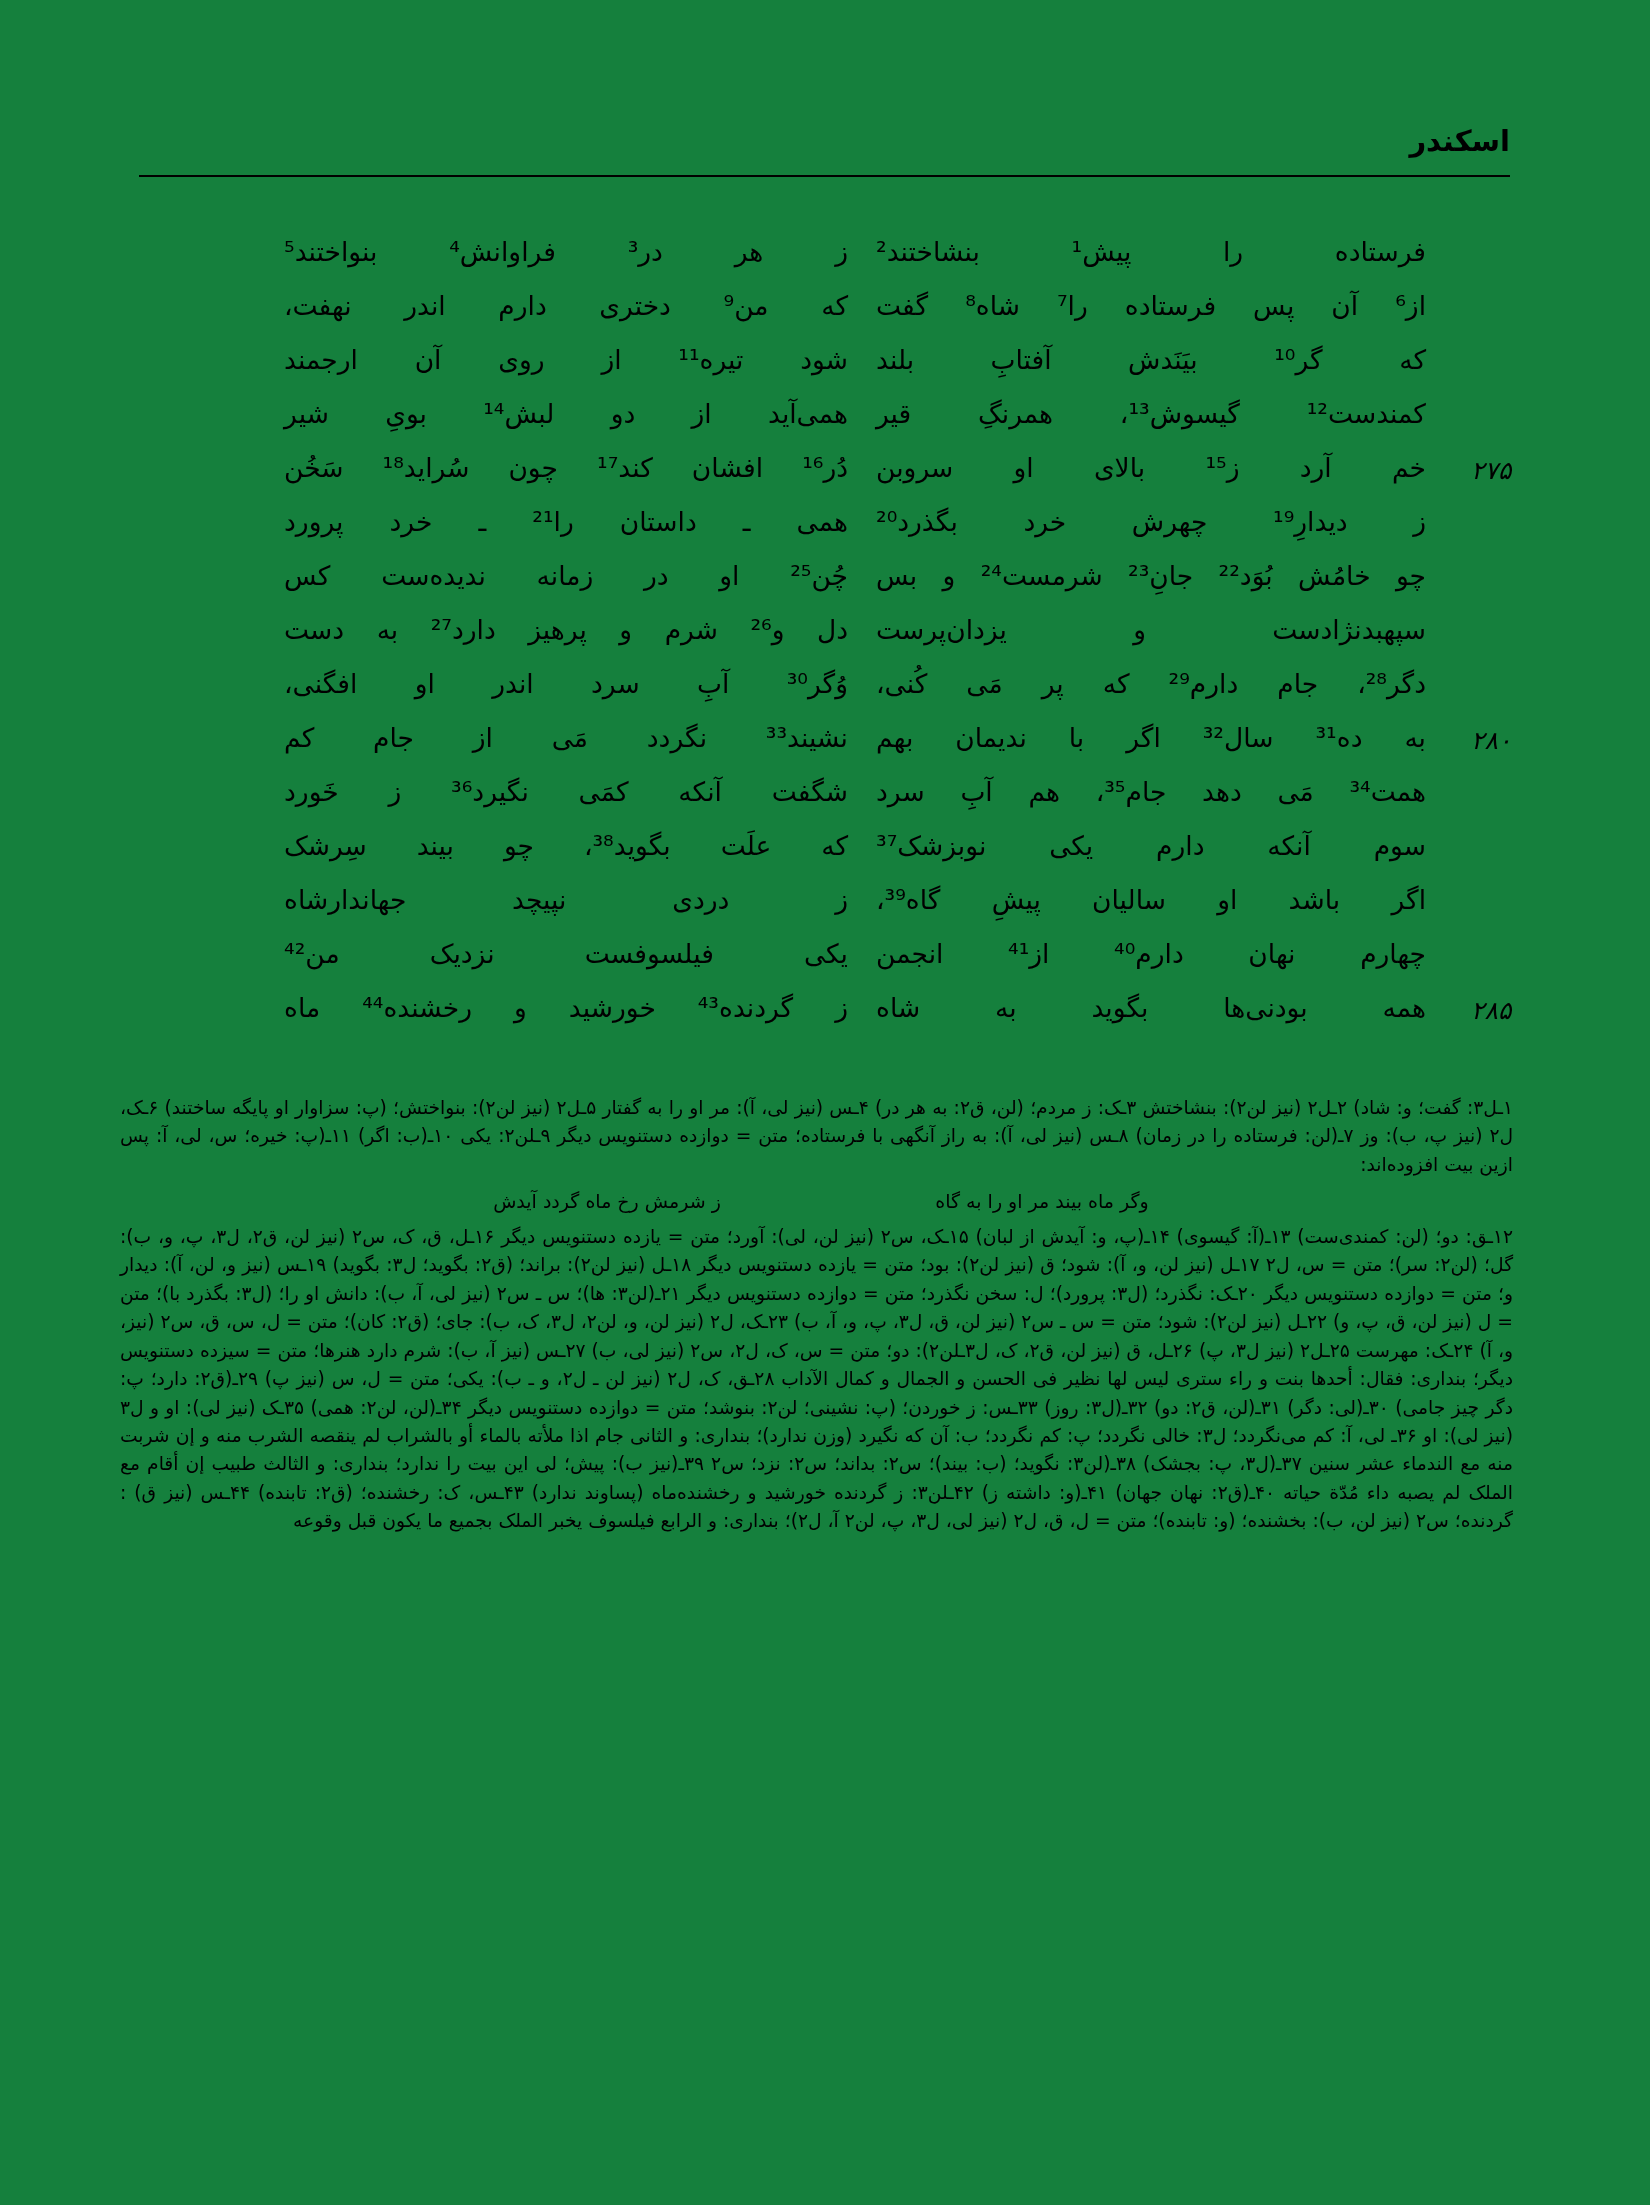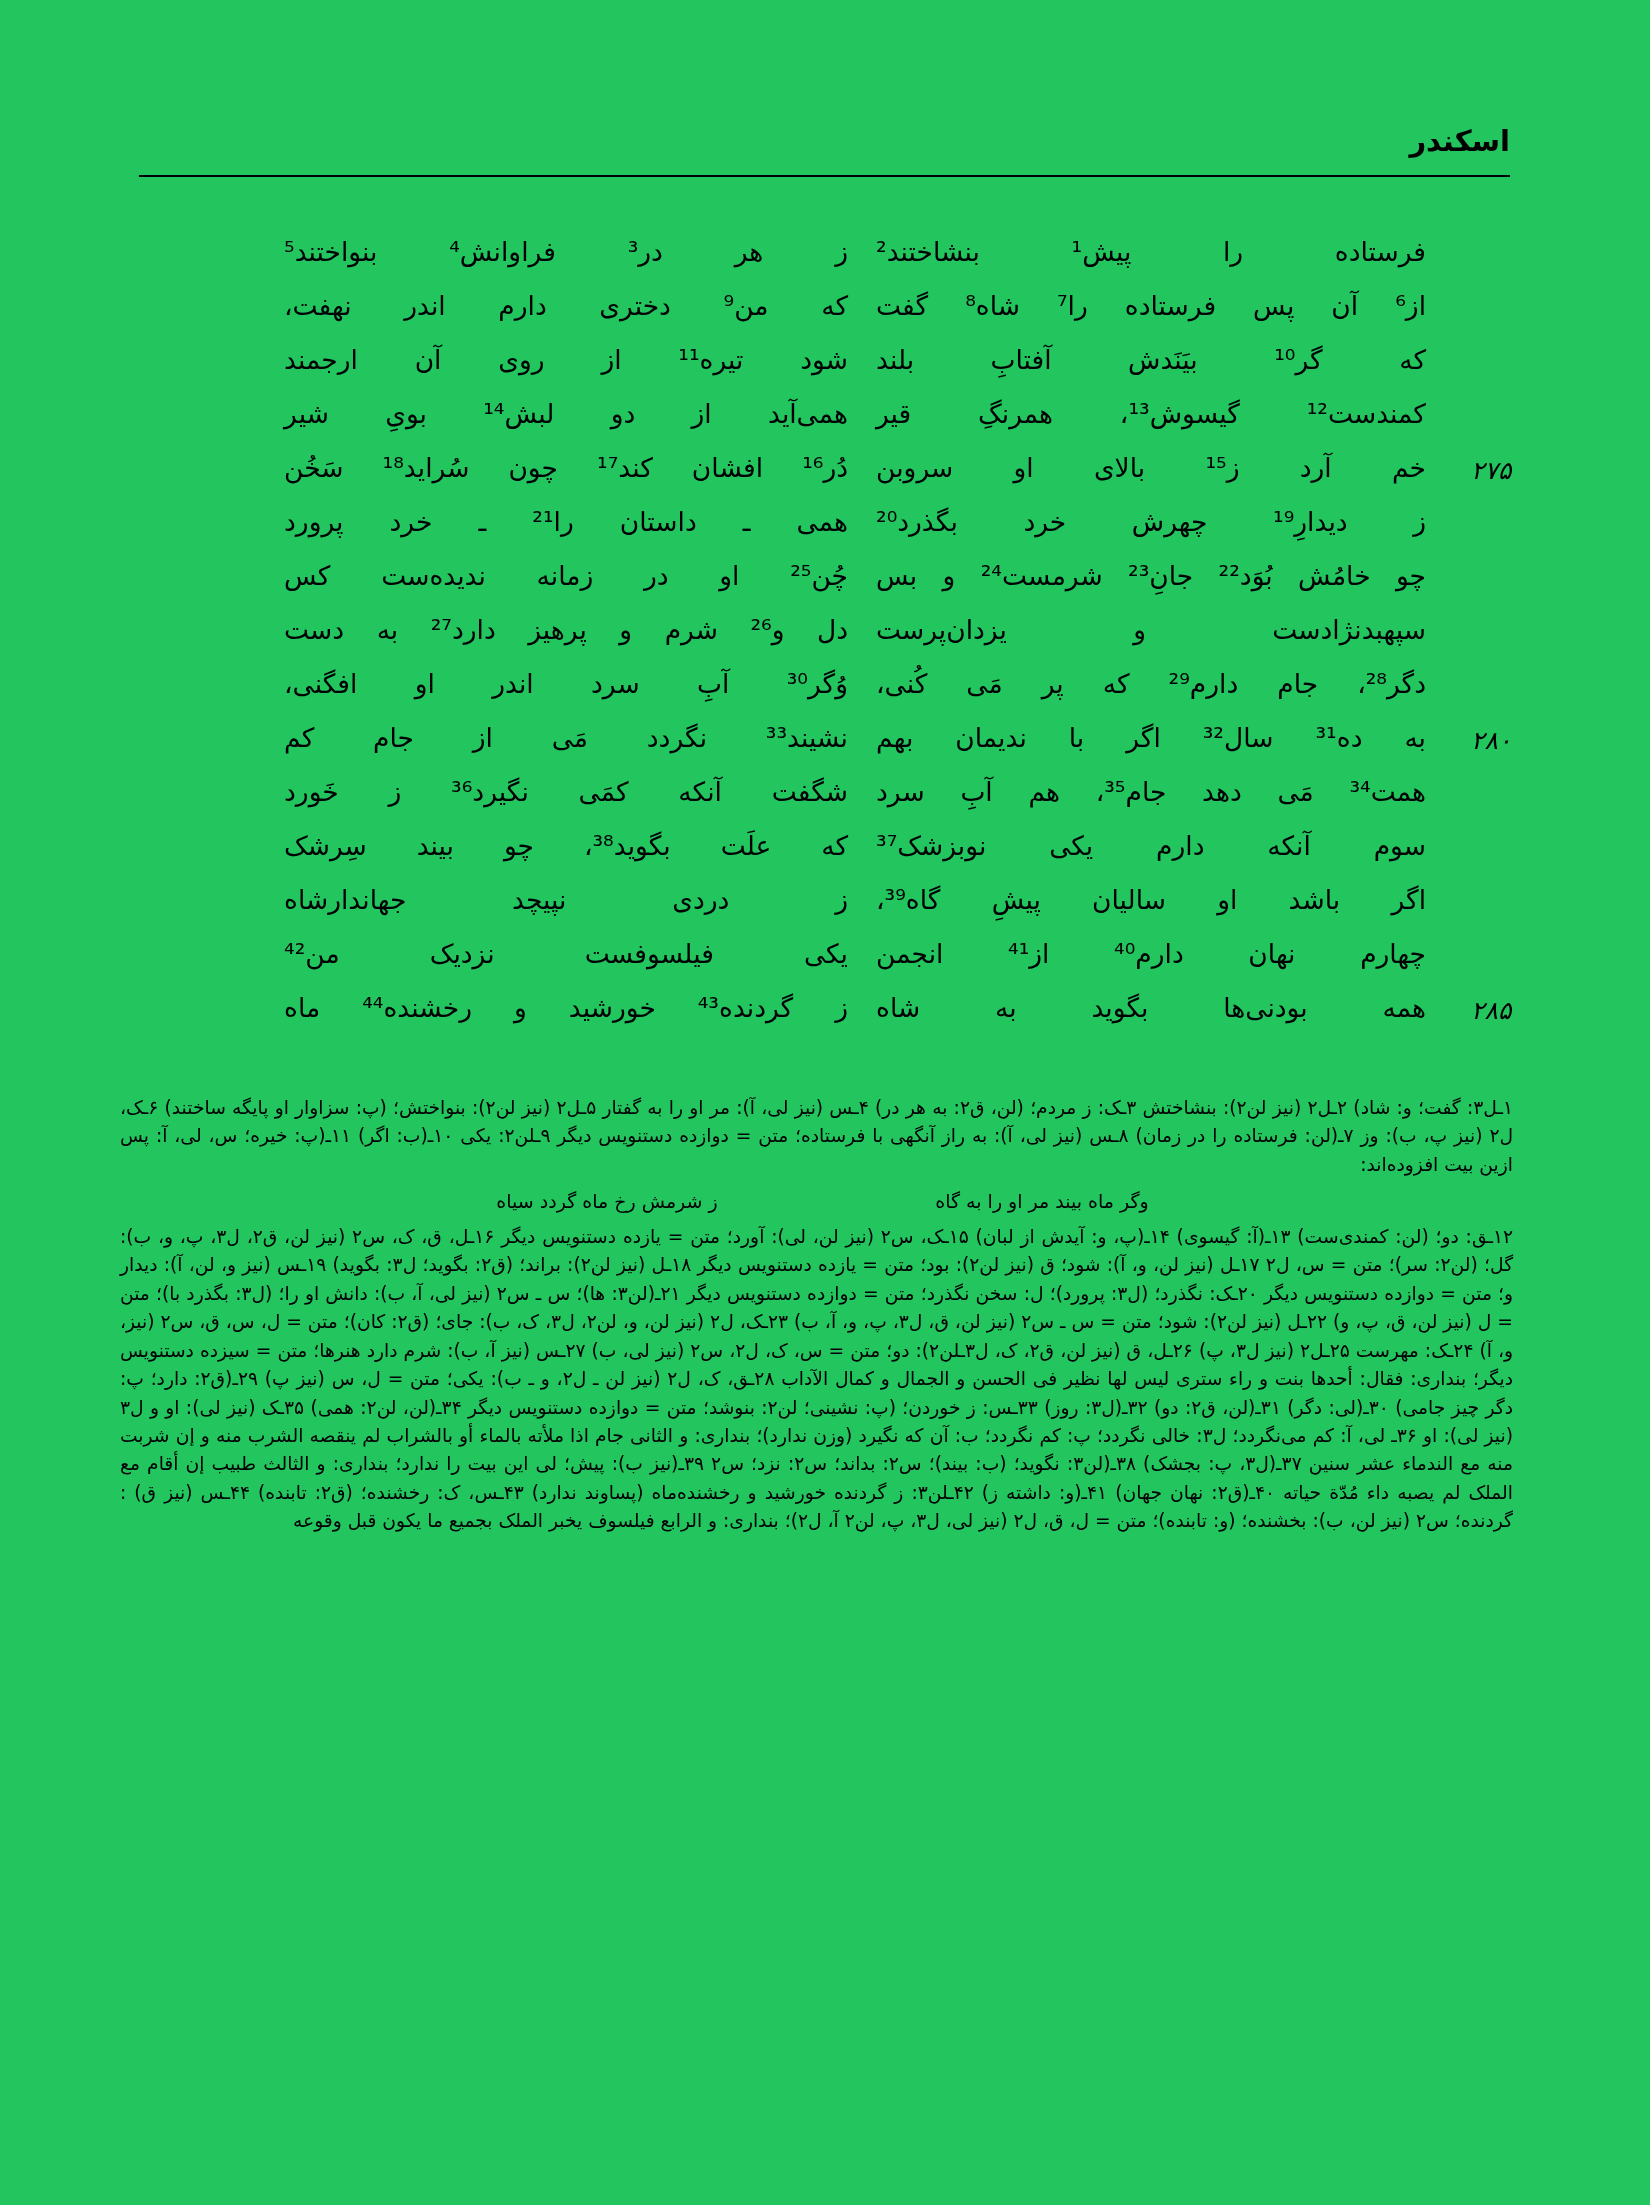--- a/index.html
+++ b/index.html
@@ -9,21 +9,21 @@
     background: #ffffff;
   }
   body {
     font-family: "DejaVu Sans", "Liberation Sans", sans-serif;
     color: #000000;
   }
   #page {
     position: relative;
     width: 1651px;
     height: 2205px;
-    background: #22c55e;
+    background: #15803d;
     overflow: hidden;
     box-sizing: border-box;
   }
 
   
   .header-zone {
     position: absolute;
     top: 126px;
     right: 140px;
     left: 140px;
@@ -435,20 +435,20 @@
           <span class="w">رخشنده⁴⁴</span>
           <span class="w">ماه</span>
         </div>
     </div>
 
   </div>
 
   <div class="apparatus">
     <div class="app-para">۱ـل۳: گفت؛ و: شاد)  ۲ـل۲ (نیز لن۲)‌: بنشاختش  ۳ـک: ز مردم؛ (لن، ق۲: به هر در)  ۴ـس (نیز لی، آ): مر او را به گفتار  ۵ـل۲ (نیز لن۲)‌: بنواختش؛ (پ: سزاوار او پایگه ساختند)  ۶ـک، ل۲ (نیز پ، ب): وز  ۷ـ(لن: فرستاده را در زمان)  ۸ـس (نیز لی، آ): به راز آنگهی با فرستاده؛ متن = دوازده دستنویس دیگر  ۹ـلن۲: یکی  ۱۰ـ(ب: اگر)  ۱۱ـ(پ: خیره؛ س، لی، آ: پس ازین بیت افزوده‌اند:</div>
     <div class="app-couplet">
-      <span class="ch">وگر ماه بیند مر او را به گاه</span><span class="ch">ز شرمش رخ ماه گردد سیاه</span>
+      <span class="ch">وگر ماه بیند مر او را به گاه</span><span class="ch">ز شرمش رخ ماه گردد آیدش</span>
     </div>
     <div class="app-para">۱۲ـق: دو؛ (لن: کمندی‌ست)  ۱۳ـ(آ: گیسوی)  ۱۴ـ(پ، و: آیدش از لبان)  ۱۵ـک، س۲ (نیز لن، لی): آورد؛ متن = یازده دستنویس دیگر  ۱۶ـل، ق، ک، س۲ (نیز لن، ق۲، ل۳، پ، و، ب): گل؛ (لن۲: سر)؛ متن = س، ل۲  ۱۷ـل (نیز لن، و، آ)‌: شود؛ ق (نیز لن۲)‌: بود؛ متن = یازده دستنویس دیگر  ۱۸ـل (نیز لن۲)‌: براند؛ (ق۲: بگوید؛ ل۳: بگوید)  ۱۹ـس (نیز و، لن، آ): دیدار و؛ متن = دوازده دستنویس دیگر  ۲۰ـک: نگذرد؛ (ل۳: پرورد)؛ ل: سخن نگذرد؛ متن = دوازده دستنویس دیگر  ۲۱ـ(لن۳: ها)؛ س ـ س۲ (نیز لی، آ، ب): دانش او را؛ (ل۳: بگذرد با)؛ متن = ل (نیز لن، ق، پ، و)  ۲۲ـل (نیز لن۲)‌: شود؛ متن = س ـ س۲ (نیز لن، ق، ل۳، پ، و، آ، ب)  ۲۳ـک، ل۲ (نیز لن، و، لن۲، ل۳، ک، ب): جای؛ (ق۲: کان)؛ متن = ل، س، ق، س۲ (نیز، و، آ)  ۲۴ـک: مهرست  ۲۵ـل۲ (نیز ل۳، پ)  ۲۶ـل، ق (نیز لن، ق۲، ک، ل۳ـلن۲)‌: دو؛ متن = س، ک، ل۲، س۲ (نیز لی، ب)  ۲۷ـس (نیز آ، ب)‌: شرم دارد هنرها؛ متن = سیزده دستنویس دیگر؛ بنداری: فقال: أحدها بنت و راء ستری لیس لها نظیر فی الحسن و الجمال و کمال الآداب  ۲۸ـق، ک، ل۲ (نیز لن ـ ل۲، و ـ ب): یکی؛ متن = ل، س (نیز پ)  ۲۹ـ(ق۲: دارد؛ پ: دگر چیز جامی)  ۳۰ـ(لی: دگر)  ۳۱ـ(لن، ق۲: دو)  ۳۲ـ(ل۳: روز)  ۳۳ـس: ز خوردن؛ (پ: نشینی؛ لن۲: بنوشد؛ متن = دوازده دستنویس دیگر  ۳۴ـ(لن، لن۲: همی)  ۳۵ـک (نیز لی): او و ل۳ (نیز لی): او  ۳۶ـ لی، آ: کم می‌نگردد؛ ل۳: خالی نگردد؛ پ: کم نگردد؛ ب: آن که نگیرد (وزن ندارد)؛ بنداری: و الثانی جام اذا ملأته بالماء أو بالشراب لم ینقصه الشرب منه و إن شربت منه مع الندماء عشر سنین  ۳۷ـ(ل۳، پ: بجشک)  ۳۸ـ(لن۳: نگوید؛ (ب: بیند)؛ س۲: بداند؛ س۲: نزد؛ س۲  ۳۹ـ(نیز ب): پیش؛ لی این بیت را ندارد؛ بنداری: و الثالث طبیب إن أقام مع الملک لم یصبه داء مُدّة حیاته  ۴۰ـ(ق۲: نهان جهان)  ۴۱ـ(و: داشته ز)  ۴۲ـلن۳: ز گردنده خورشید و رخشنده‌ماه (پساوند ندارد)  ۴۳ـس، ک: رخشنده؛ (ق۲: تابنده)  ۴۴ـس (نیز ق) : گردنده؛ س۲ (نیز لن، ب): بخشنده؛ (و: تابنده)؛ متن = ل، ق، ل۲ (نیز لی، ل۳، پ، لن۲ آ، ل۲)؛ بنداری: و الرابع فیلسوف یخبر الملک بجمیع ما یکون قبل وقوعه</div>
   </div>
 
 
 </div>
 
 
 </body></html>

